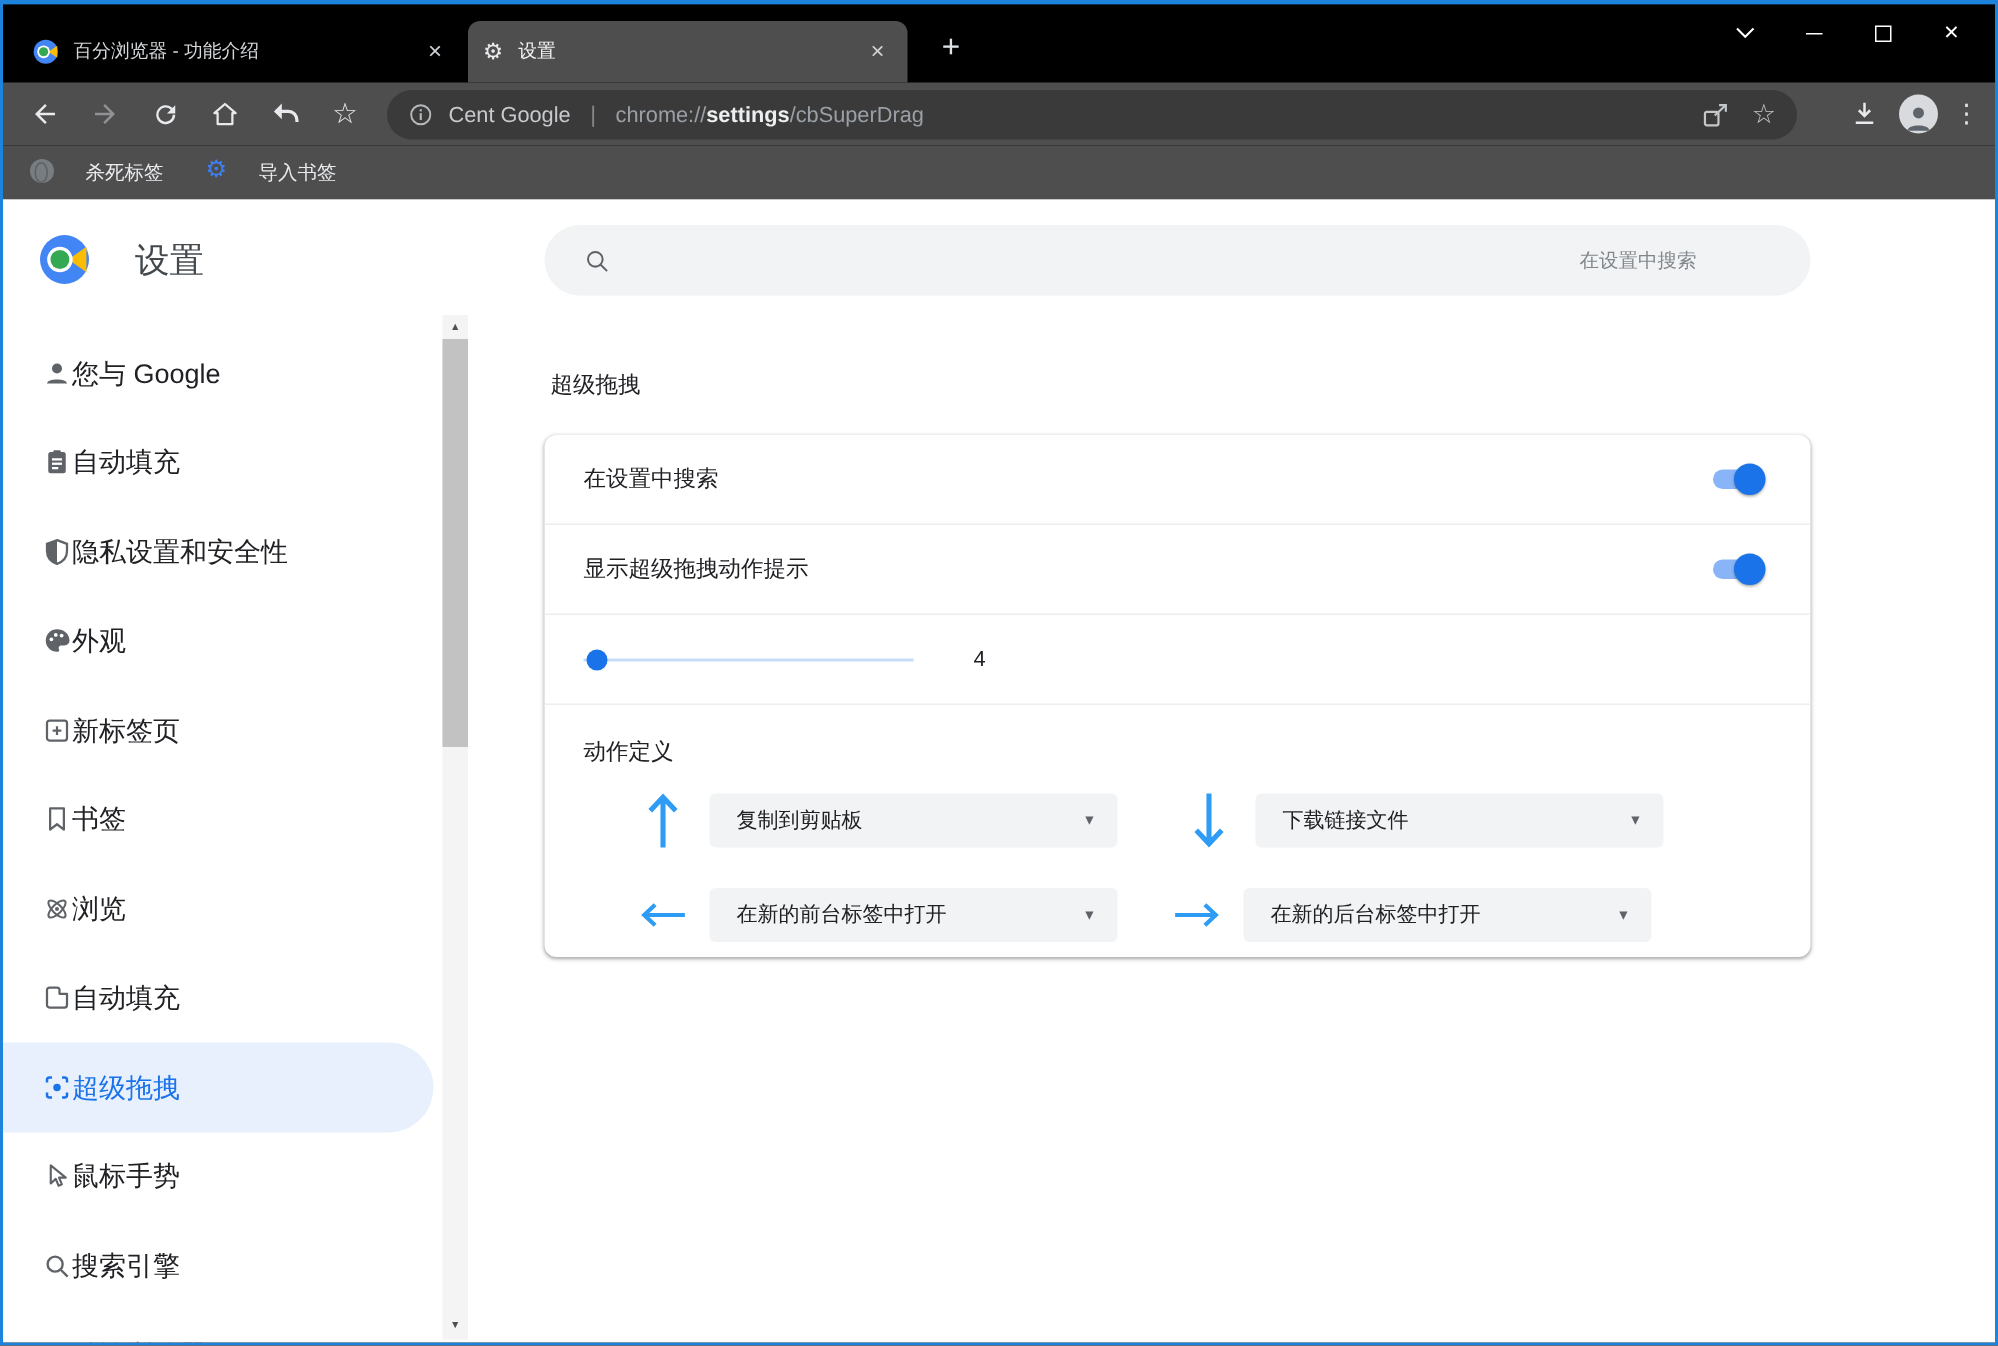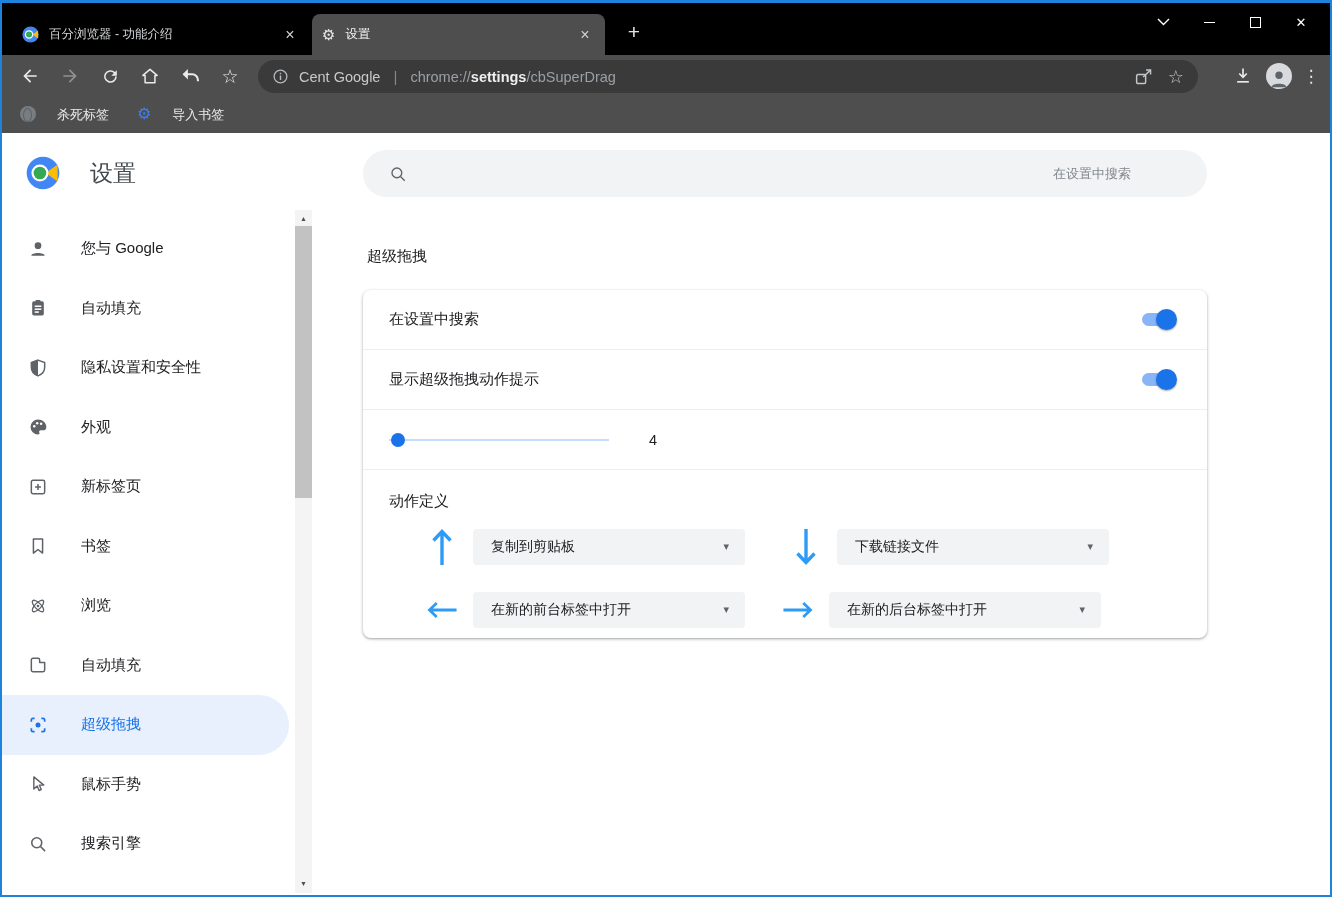--- a/index.html
+++ b/index.html
@@ -54,21 +54,21 @@
   .bm-globe::after{ content:""; position:absolute; left:3px; top:2px; width:7px; height:12px;
                     border-radius:50%; border:1.4px solid #5c6165; }
   
   .content{ position:absolute; left:0; top:130px; width:1328px; height:762px; background:#fff; }
   
   .sidebar{ position:absolute; left:0; top:0; width:310px; height:762px; background:#fff; overflow:hidden; }
   .sb-head{ position:absolute; left:0; top:0; height:80px; display:flex; align-items:center; padding-left:24px; }
   .sb-title{ font-size:23px; color:#43484d; margin-left:30px; }
   .sb-list{ position:absolute; left:0; top:86px; width:293px; }
   .sb-item{ height:59.5px; display:flex; align-items:center; padding-left:26px; cursor:pointer; }
-  .sb-item .sb-label{ font-size:15px; color:#202124; margin-left:33px; }
+  .sb-item .sb-label{ font-size:18px; color:#202124; }
   .sb-item.selected{ background:#e8f0fe; border-radius:0 30px 30px 0; width:287px; }
   .sb-item.selected .sb-label{ color:#1a73e8; font-weight:500; }
   
   .sb-scroll{ position:absolute; right:0; top:77px; width:17px; height:683px; background:#f4f4f4; }
   .sb-arrow{ position:absolute; left:0; width:17px; height:16px; color:#505050; font-size:7px;
              display:flex; align-items:center; justify-content:center; }
   .sb-arrow.up{ top:0; } .sb-arrow.down{ bottom:2px; }
   .sb-thumb{ position:absolute; left:0; top:16px; width:17px; height:272px; background:#c2c2c2; }
   
   .main{ position:absolute; left:310px; top:0; width:1018px; height:762px; background:#fff; }

